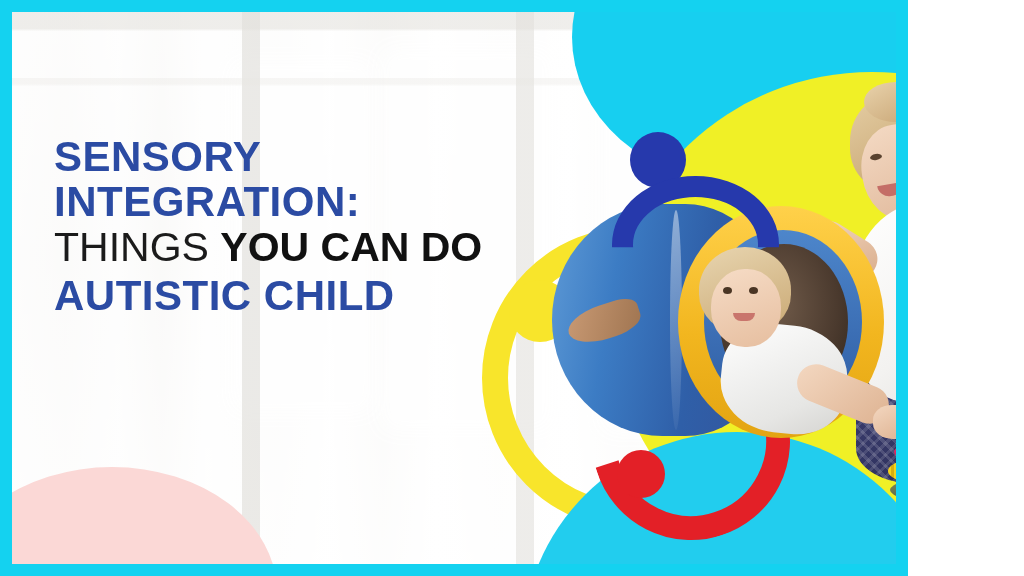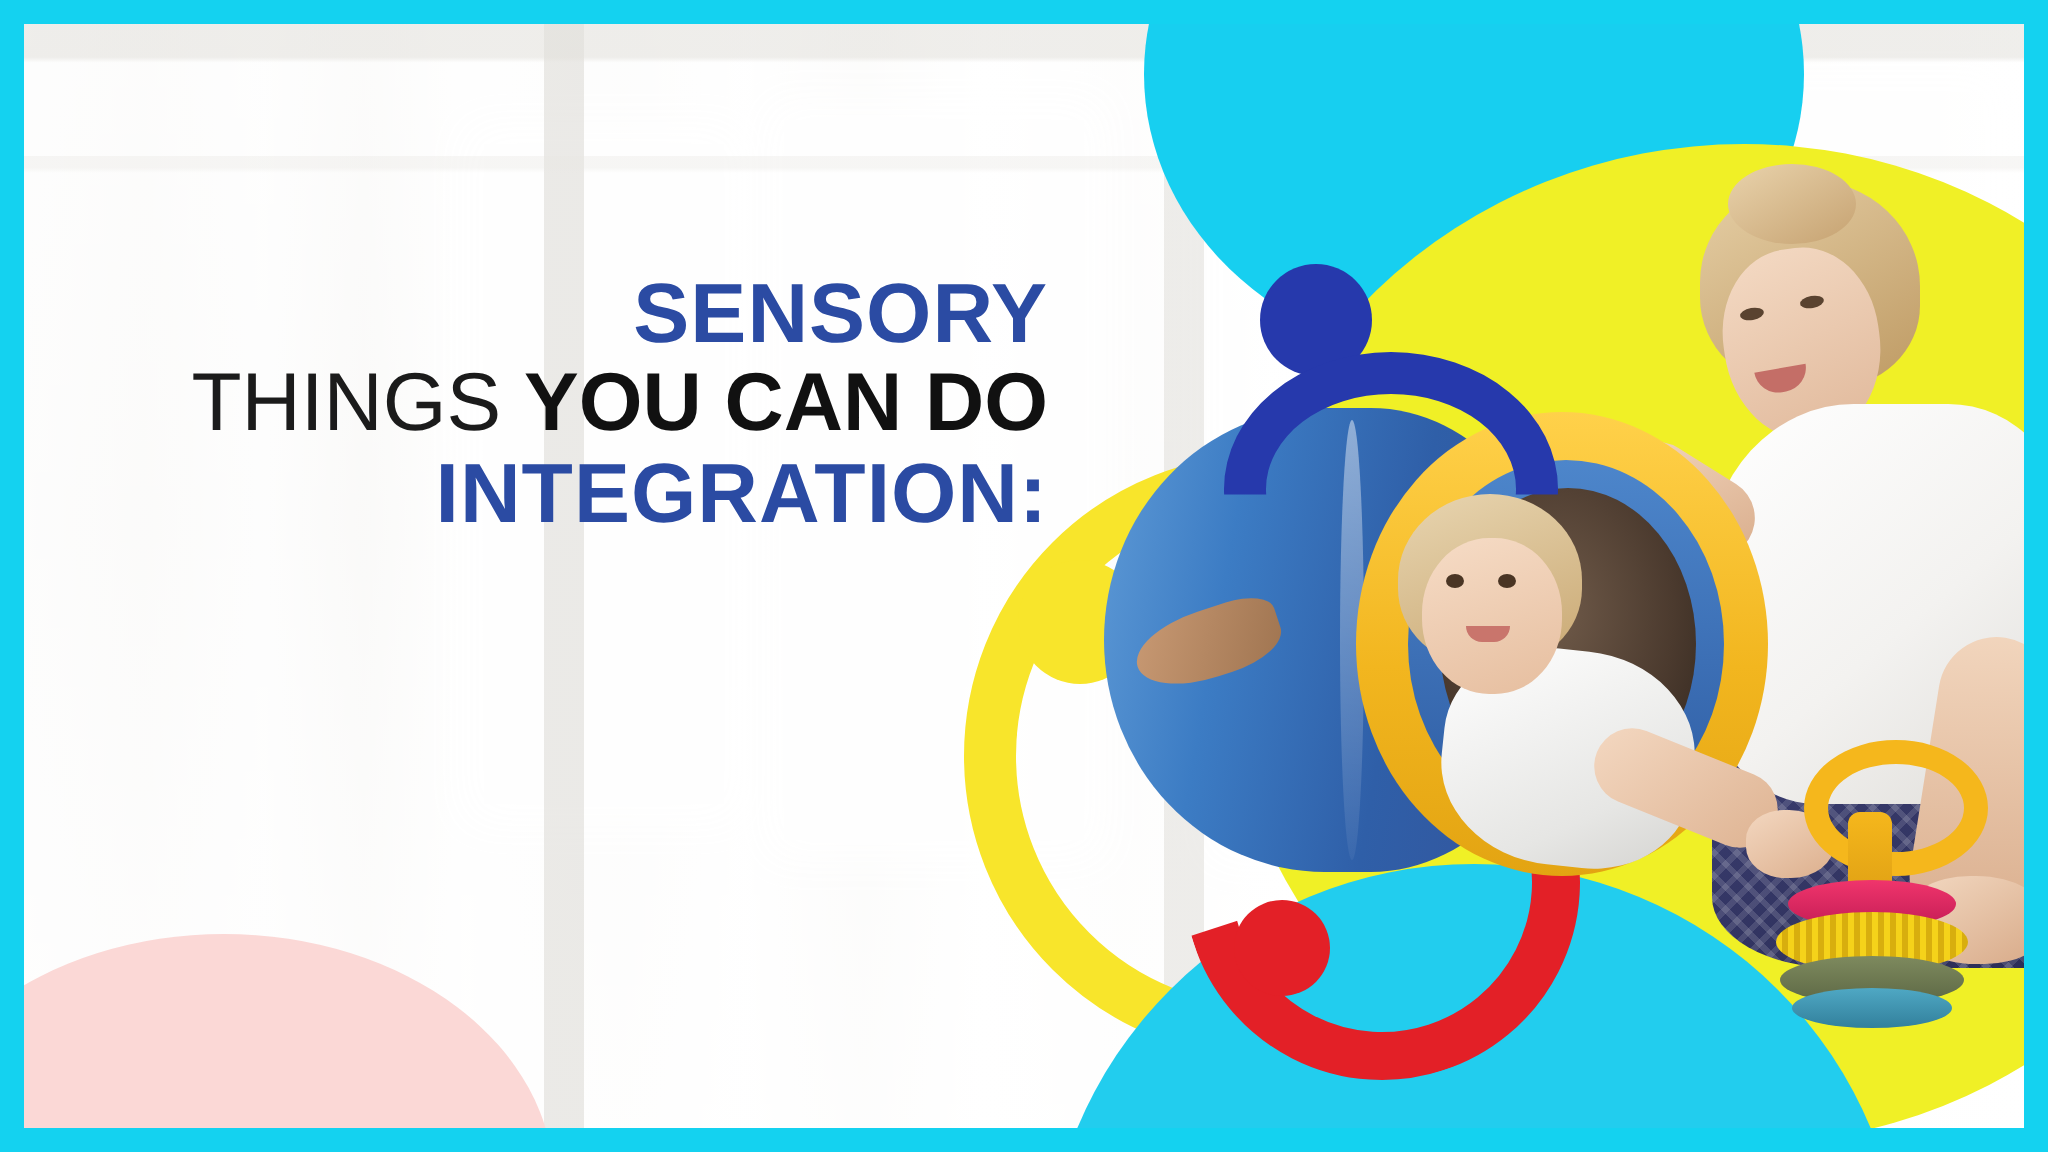--- a/index.html
+++ b/index.html
@@ -1,23 +1,22 @@
 <!DOCTYPE html>
 <html><head>
 <meta charset="utf-8">
 <style>
   html,body{margin:0;padding:0;background:#ffffff;}
   body{font-family:"Liberation Sans","DejaVu Sans",sans-serif;}
 
   .stage{
     position:relative;
-    width:1024px;height:576px;
+    width:908px;height:576px;
     overflow:hidden;
     background:#14D2F0;
-    text-align:right;
   }
 
   
   .canvas{
     position:absolute;
     left:12px;top:12px;right:12px;bottom:12px;
     overflow:hidden;
     background:#ffffff;
   }
 
@@ -320,18 +319,19 @@
 
     </div>
 
     <div class="person">
       <div class="head"></div>
       <div class="body"></div>
     </div>
 
     <div class="headline">
       <span class="hl-line l1">SENSORY</span>
+      <span class="hl-line l2">INTEGRATION:</span>
       <span class="hl-line l3"><span>THINGS </span><b>YOU CAN DO</b></span>
-      <span class="hl-line l2">INTEGRATION:</span>
+      <span class="hl-line l5">AUTISTIC CHILD</span>
     </div>
 
   </div>
 </div>
 
 </body></html>

